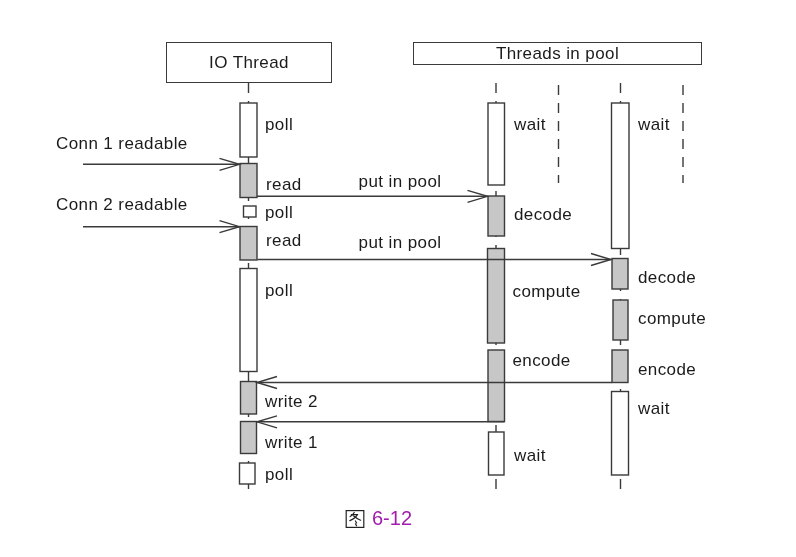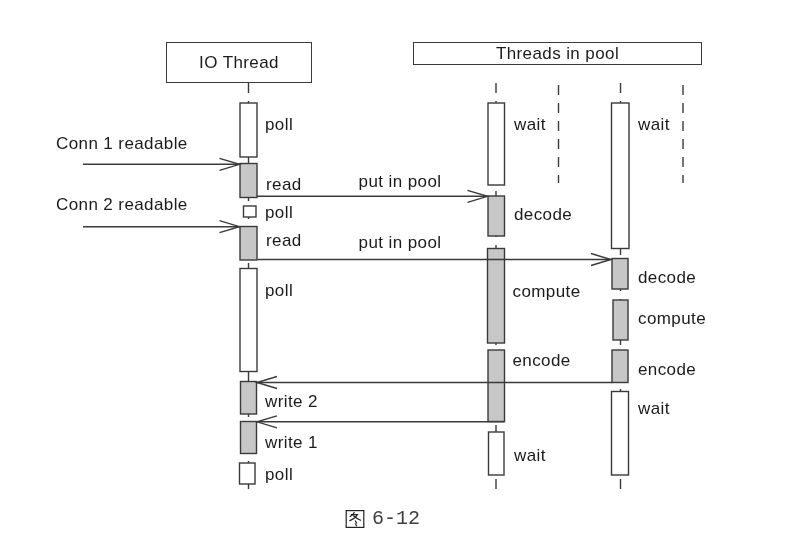--- a/index.html
+++ b/index.html
@@ -17,21 +17,21 @@
     font-family:"Liberation Sans",sans-serif;font-size:17px;letter-spacing:.4px;
     fill:#1b1b1b;dominant-baseline:central;
   }
   .actor{
     position:absolute;box-sizing:border-box;border:1.5px solid #3a3a3a;background:#ffffff;
     display:flex;align-items:center;justify-content:center;
     font-size:17px;letter-spacing:.4px;color:#1b1b1b;
   }
   .caption{
     position:absolute;display:flex;align-items:flex-start;gap:7px;
-    font-family:Liberation Mono, monospace;font-size:20px;color:#404040;
+    font-family:Liberation Sans, sans-serif;font-size:20px;color:#a21caf;
   }
   .caption .tu{display:block;margin-top:2px;}
   .caption .tu path,.caption .tu rect{stroke:#222;stroke-width:6;fill:none;stroke-linecap:round;}
 </style>
 </head>
 <body>
 
 <div class="page">
   <svg id="diagram-svg" width="796" height="557" viewBox="0 0 796 557">
       <line x1="248.5" y1="83" x2="248.5" y2="496" class="lifeline"></line>
@@ -86,21 +86,21 @@
       <text x="512.5" y="291.5" class="lbl">compute</text>
       <text x="512.5" y="360.5" class="lbl">encode</text>
       <text x="514" y="455" class="lbl">wait</text>
       <text x="638" y="124.5" class="lbl">wait</text>
       <text x="638" y="277.5" class="lbl">decode</text>
       <text x="638" y="318.5" class="lbl">compute</text>
       <text x="638" y="369.5" class="lbl">encode</text>
       <text x="638" y="408" class="lbl">wait</text>
     </svg>
 
-  <div class="actor" style="left: 166px; top: 42px; width: 146px; height: 41px;">IO Thread</div>
+  <div class="actor" style="left: 166px; top: 42px; width: 166px; height: 41px;">IO Thread</div>
   <div class="actor" style="left: 413px; top: 42px; width: 289px; height: 23px;">Threads in pool</div>
 
   <div class="caption" style="left: 345px; top: 507px;">
     <svg class="tu" width="20" height="20" viewBox="0 0 100 100" aria-hidden="true">
       <rect x="6" y="8" width="88" height="84"></rect>
       <path d="M46 18 Q40 30 26 38"></path>
       <path d="M32 28 L62 28 Q52 46 24 58"></path>
       <path d="M42 34 Q58 48 78 56"></path>
       <path d="M52 60 L58 70"></path>
       <path d="M52 74 L58 84"></path>

